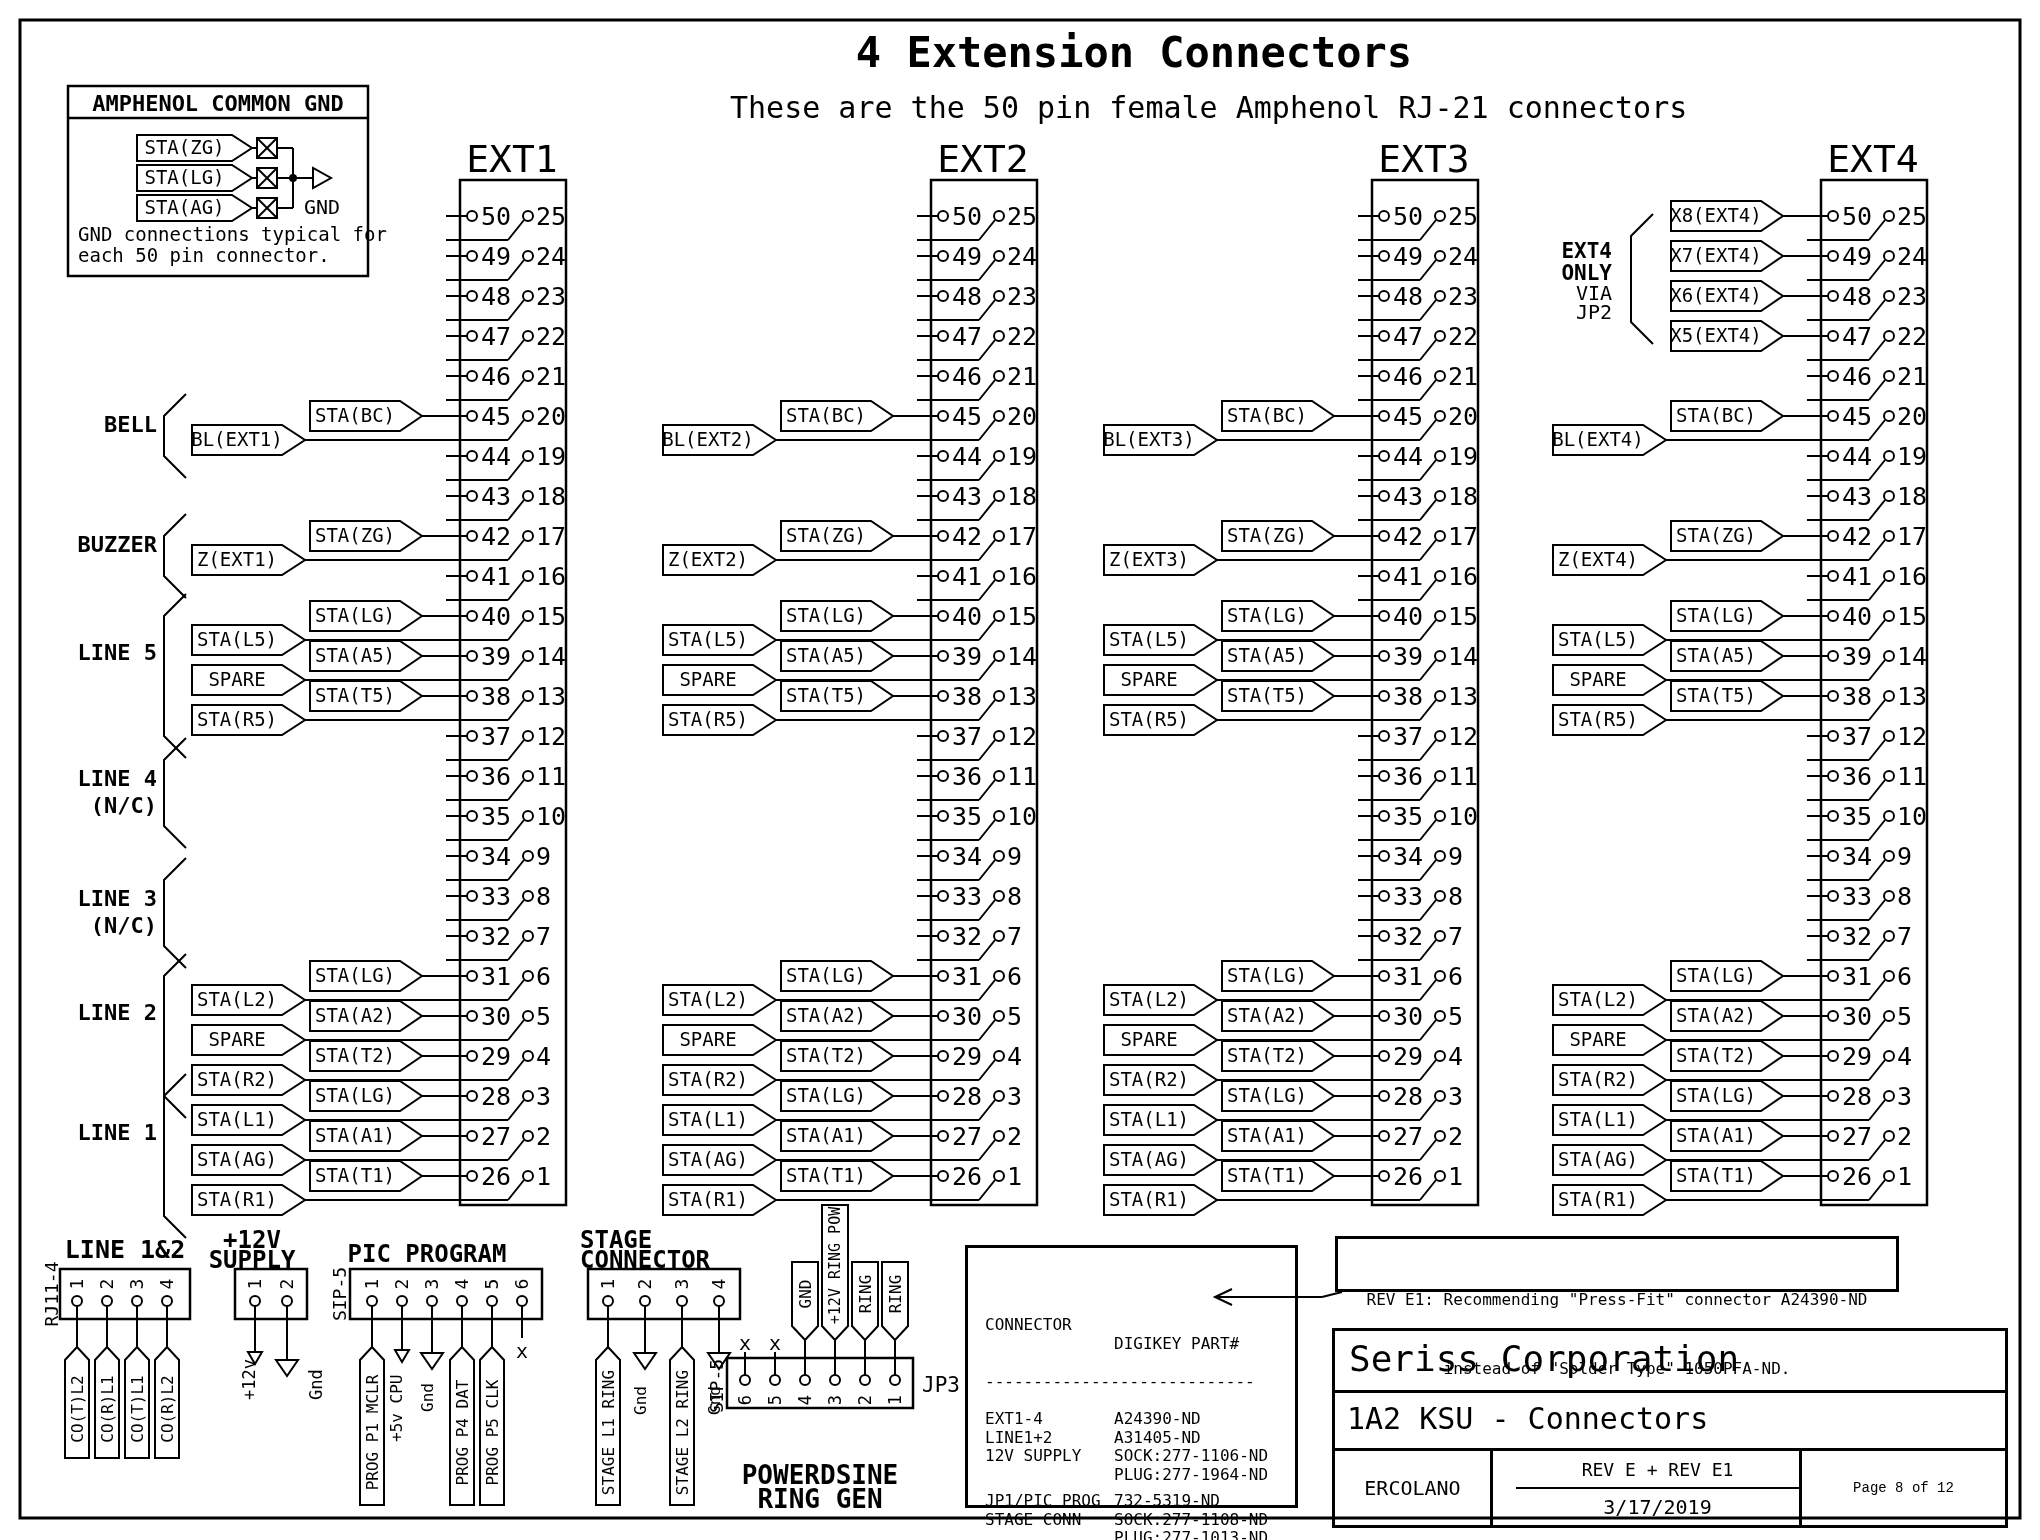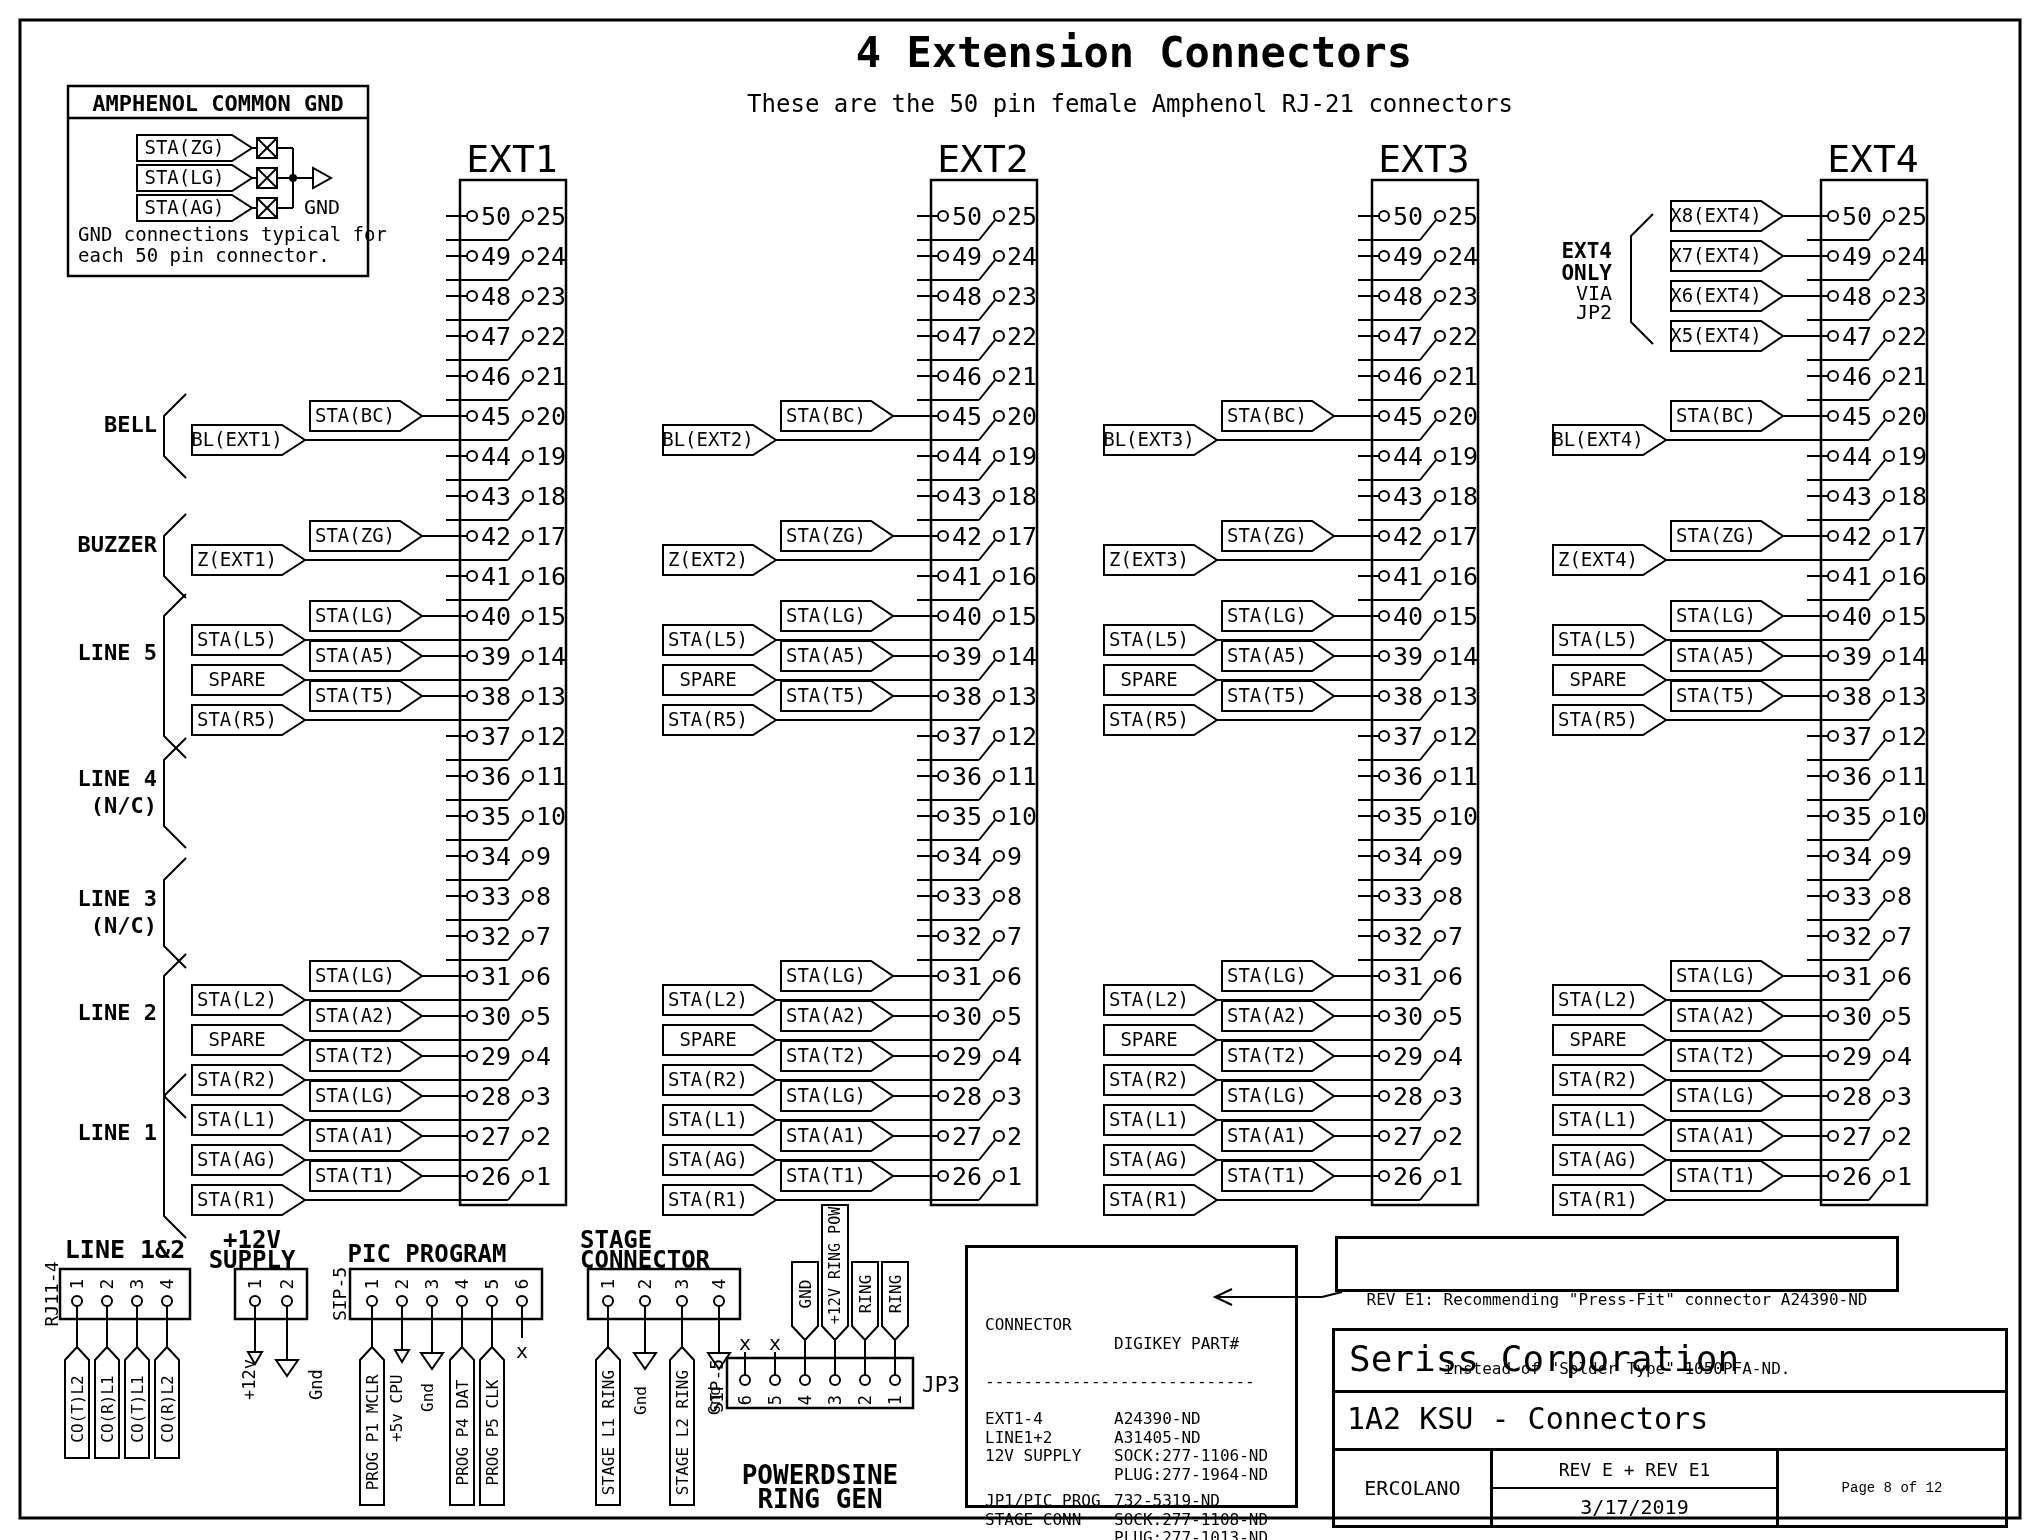--- a/index.html
+++ b/index.html
@@ -2,36 +2,36 @@
 <html><head>
 <meta charset="utf-8">
 <style>
   html,body{margin:0;padding:0;background:#777;}
   .page{position:relative;width:2040px;height:1540px;background:#fff;overflow:hidden;
         font-family:"DejaVu Sans Mono",monospace;color:#000;}
   svg{position:absolute;left:0;top:0;}
   svg text{font-family:"DejaVu Sans Mono",monospace;fill:#000;}
   .ov{position:absolute;white-space:pre;}
   #main-title{left:734px;top:28px;width:800px;text-align:center;font-size:42px;font-weight:bold;}
-  #sub1{left:730px;top:90px;width:800px;text-align:center;font-size:24px;}
+  #sub1{left:730px;top:90px;width:800px;text-align:center;font-size:30px;}
   #sub2{left:730px;top:120px;width:800px;text-align:center;font-size:25px;}
   #rev-note{left:1335px;top:1236px;width:564px;height:56px;border:3px solid #000;box-sizing:border-box;
             text-align:center;font-size:16px;line-height:23px;padding-top:3px;}
   #parts-table{left:965px;top:1245px;width:333px;height:263px;border:3px solid #000;box-sizing:border-box;
                font-size:16px;padding-top:10px;}
   .pt-row{position:relative;height:18.5px;white-space:pre;}
   .pt-row .c1{position:absolute;left:17px;}
   .pt-row .c2{position:absolute;left:146px;}
   #title-block{left:1332px;top:1328px;width:676px;height:200px;border:3px solid #000;box-sizing:border-box;
                display:flex;flex-direction:column;}
   .tb-row1{height:59px;border-bottom:3px solid #000;font-size:36px;line-height:56px;padding-left:14px;}
   .tb-row2{height:55px;border-bottom:3px solid #000;font-size:30px;line-height:52px;padding-left:12px;}
   .tb-row3{flex:1;display:flex;}
   .tb-author{width:155px;border-right:3px solid #000;display:flex;align-items:center;justify-content:center;font-size:20px;}
-  .tb-mid{width:283px;border-right:3px solid #000;display:flex;flex-direction:column;}
+  .tb-mid{width:283px;border-right:3px solid #000;display:flex;flex-direction:column;padding-left:23px;}
   .tb-rev{flex:1;border-bottom:2px solid #000;display:flex;align-items:center;justify-content:center;font-size:18px;}
   .tb-date{flex:1;display:flex;align-items:center;justify-content:center;font-size:20px;}
   .tb-page{flex:1;display:flex;align-items:center;justify-content:center;font-size:14px;font-family:Liberation Mono, monospace;}
 </style>
 </head>
 <body>
 
 <div class="page">
   <svg id="diagram" width="2040" height="1540" viewBox="0 0 2040 1540">
       <g>

